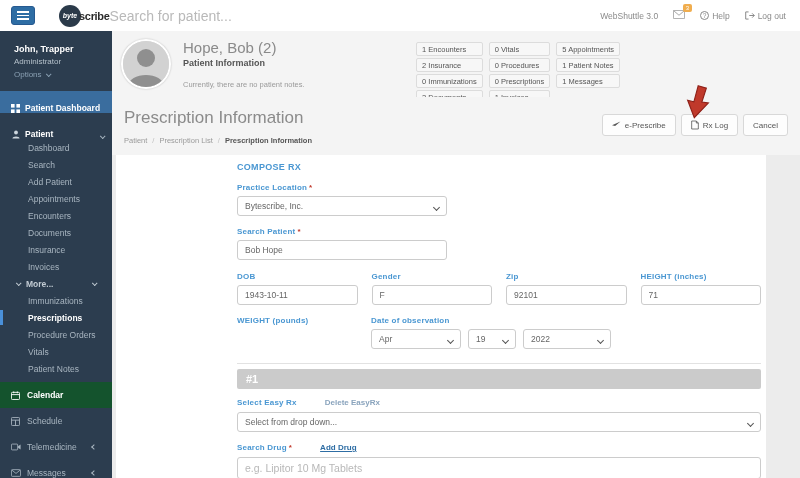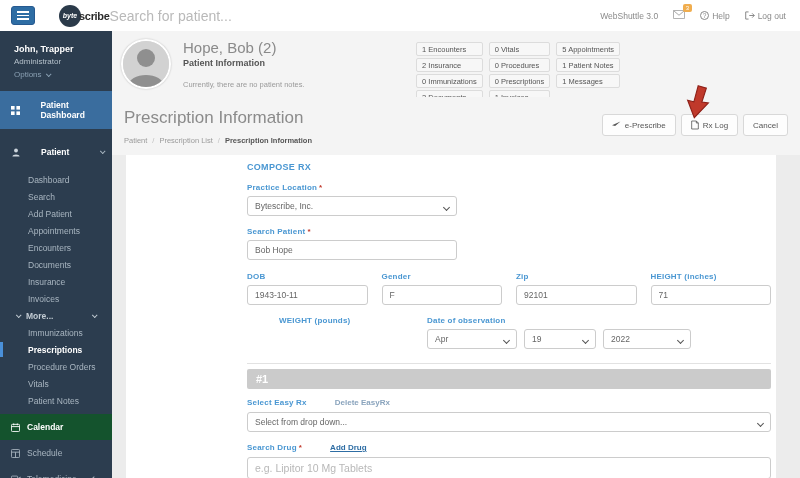--- a/index.html
+++ b/index.html
@@ -28,21 +28,21 @@
   .q-icon { display:inline-flex; width:9px; height:9px; border:1px solid #8a8a8a; border-radius:50%;
     font-size:6.5px; align-items:center; justify-content:center; }
 
   
   .sidebar { position:absolute; top:31px; left:0; width:112px; height:447px; background:#2c3d4f;
     color:#a9b6c1; font-size:8.5px; z-index:4; }
   .user-block { padding:13px 10px 12px 14px; }
   .user-name { color:#ffffff; font-weight:bold; font-size:9px; }
   .user-role { color:#b4c0ca; margin-top:3px; font-size:8px; }
   .user-options { color:#8aa0b3; margin-top:4px; font-size:8px; cursor:pointer; display:flex; align-items:center; gap:4px; }
-  .side-row { position:relative; display:flex; align-items:center; gap:20px; height:38px; padding-left:10px; cursor:pointer; }
+  .side-row { position:relative; display:flex; align-items:flex-end; gap:4px; height:22px; padding-left:10px; cursor:pointer; }
   .side-row.active-blue { background:#3a6d9e; color:#fff; font-weight:bold; }
   .side-head-label { color:#fff; font-weight:bold; }
   .sub-item { position:relative; height:17px; display:flex; align-items:center; padding-left:28px; cursor:pointer; color:#a9b6c1; }
   .sub-item.active { color:#ffffff; font-weight:bold; }
   .active-bar { position:absolute; left:0; top:1px; bottom:1px; width:3px; background:#4a90d9; }
   .more-row { height:17px; display:flex; align-items:center; padding-left:16px; padding-right:8px; cursor:pointer; color:#c3ccd4; font-weight:bold; }
   .bottom-item { position:relative; display:flex; align-items:center; gap:6px; height:26px; padding-left:10px; padding-right:8px; cursor:pointer; }
   .bottom-item.active-blue { background:#14532d; color:#fff; font-weight:bold; }
   .chev { display:inline-block; width:4px; height:4px; border-right:1.2px solid currentColor; border-bottom:1.2px solid currentColor; }
   .chev.down { transform:rotate(45deg) translateY(-1px); }
@@ -69,36 +69,36 @@
   .page-title { font-size:17px; color:#8b8b8b; font-weight:400; padding:11px 0 0 12px; }
   .breadcrumb { font-size:7.5px; color:#9a9a9a; padding:8px 0 0 12px; display:flex; gap:5px; }
   .breadcrumb .sep { color:#c0c0c0; }
   .breadcrumb .last { color:#555; font-weight:bold; }
   .head-buttons { position:absolute; right:12px; top:17px; display:flex; gap:5px; }
   .btn { display:inline-flex; align-items:center; gap:4px; background:#fdfdfd; border:1px solid #d8d8d8;
     border-radius:3px; padding:5px 9px; font-size:8px; color:#555; cursor:pointer; font-family:"Liberation Sans", sans-serif; }
   .arrow-annot { position:absolute; left:572px; top:-12px; z-index:9; pointer-events:none; }
 
   
-  .content { position:absolute; left:126px; top:155px; width:650px; height:323px; background:#ffffff; }
+  .content { position:absolute; left:116px; top:155px; width:650px; height:323px; background:#ffffff; }
   .form-col { margin-left:121px; width:524px; padding-top:7px; font-size:9px; color:#555; }
   .sec-title { color:#4a97d2; font-weight:bold; font-size:9px; letter-spacing:0.3px; }
   .f-label { color:#4a97d2; font-weight:bold; font-size:8px; margin-top:11px; margin-bottom:4px; letter-spacing:0.2px; }
   .req { color:#c0392b; margin-left:2px; }
   .t-input { display:block; width:100%; height:20px; border:1px solid #cccccc; border-radius:3px;
     padding:0 7px; font-size:8.5px; color:#666; background:#fff; font-family:"Liberation Sans", sans-serif; outline:none; }
   .t-input::placeholder { color:#b8b8b8; }
   .w210 { width:210px; }
   .select-box { position:relative; height:20px; border:1px solid #cccccc; border-radius:3px; background:#fff;
     display:flex; align-items:center; padding:0 18px 0 7px; font-size:8.5px; color:#666; cursor:pointer; }
   .select-box .caret { position:absolute; right:7px; top:8px; width:5px; height:5px;
     border-right:1.2px solid #555; border-bottom:1.2px solid #555; transform:rotate(45deg); }
   .row4 { display:grid; grid-template-columns:repeat(4, 1fr); column-gap:14px; }
   .row4 .f-label { margin-top:12px; }
-  .date-row { display:flex; column-gap:28px;margin-left:32px; }
+  .date-row { display:flex; column-gap:14px; }
   .date-row .cell-weight { width:120px; flex:none; }
   .date-selects { display:flex; gap:7px; }
   .divider { height:1px; background:#e2e2e2; margin-top:14px; }
   .rx-banner { margin-top:5px; background:#cbcbcb; color:#fff; font-weight:bold; font-size:11px;
     padding:4px 9px; border-radius:2px; }
   .inline-labels { display:flex; gap:28px; align-items:baseline; }
   .link-muted { color:#8aa4bd; font-weight:bold; font-size:8px; cursor:pointer; }
   .link-underline { color:#2e6da4; font-weight:bold; font-size:8px; text-decoration:underline; cursor:pointer; }
   .drug-input { height:22px; font-size:10.5px; }
 </style>
@@ -374,21 +374,21 @@
         <div class="cell-weight">
           <div class="f-label">WEIGHT (pounds)</div>
         </div>
         <div>
           <div class="f-label">Date of observation</div>
           <div class="date-selects">
             <div class="select-box" style="width:90px;">
               <span>Apr</span>
                 <span class="caret"></span>
             </div>
-            <div class="select-box" style="width:72px;">
+            <div class="select-box" style="width:48px;">
               <span>19</span>
                 <span class="caret"></span>
             </div>
             <div class="select-box" style="width:88px;">
               <span>2022</span>
                 <span class="caret"></span>
             </div>
           </div>
         </div>
       </div>

